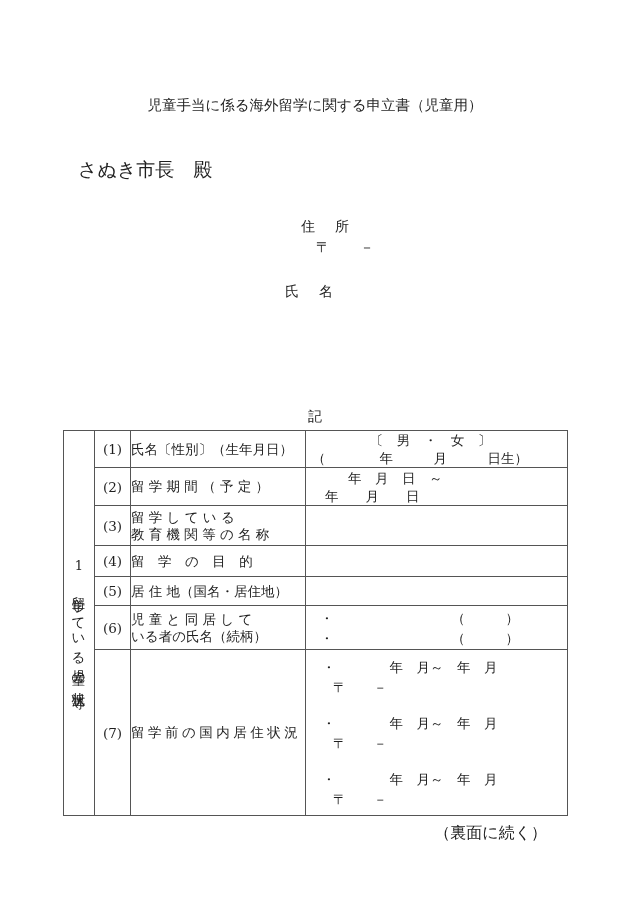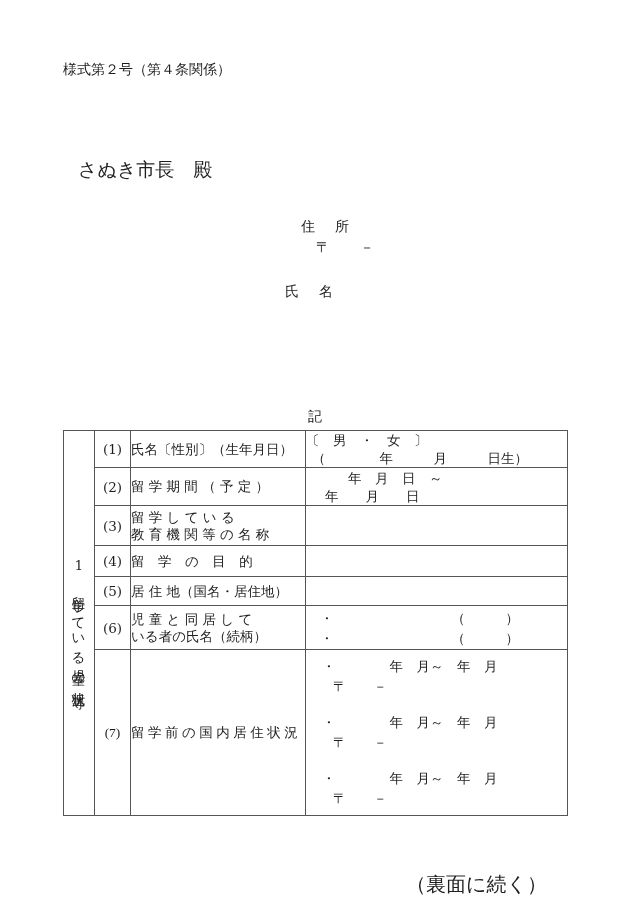--- a/index.html
+++ b/index.html
@@ -43,48 +43,48 @@
   .c-label { padding: 2px 4px 2px 7px; white-space: pre-line; line-height: 17px; }
   .c-label.ls { letter-spacing: 3.5px; }
   .c-value { padding: 1px 0; line-height: 18px; }
 
   tr.r1 td { height: 37px; }
   tr.r2 td { height: 38px; }
   tr.r3 td { height: 40px; }
   tr.r4 td { height: 31px; }
   tr.r5 td { height: 29px; }
   tr.r6 td { height: 44px; }
-  tr.r7 td { height: 166px; font-family: Liberation Serif, serif; }
+  tr.r7 td { height: 166px; }
 
   .vhead { vertical-align: middle; }
   .vhead-inner { display: flex; flex-direction: column; align-items: center; gap: 13px; }
   .sec-num   { font-size: 13px; }
   .sec-title { writing-mode: vertical-rl; font-size: 13.5px; letter-spacing: 2px; }
 
-  .sex-line   { text-align: left; padding-right: 12px; }
+  .sex-line   { text-align: center; padding-right: 12px; }
   .birth-line { padding-left: 6px; }
   .from-line  { padding-left: 42px; }
   .to-line    { padding-left: 19px; }
 
   .cohab-line { display: flex; justify-content: space-between; padding: 0 48px 0 14px; line-height: 20px; }
 
   .r7 .c-value { vertical-align: middle; }
   .period-block { margin: 0 0 18px 0; }
   .period-block:last-child { margin-bottom: 0; }
   .period-range  { padding-left: 16px; }
   .period-postal { padding-left: 27px; margin-top: 2px; }
 
-  .continues-note { position: absolute; right: 83px; top: 823px; font-size: 20px; margin-top: 48px; }
+  .continues-note { position: absolute; right: 83px; top: 823px; font-size: 16px; }
 </style>
 </head>
 <body>
 
 <div class="page">
 
-  <div class="form-number">様式第２号（第４条関係）</div>
+  <div class="doc-title">児童手当に係る海外留学に関する申立書（児童用）</div>
   <div class="addressee">さぬき市長　殿</div>
 
   <div class="address-label">住　所</div>
   <div class="postal-line">
     <span>〒</span><span class="sep">－</span>
   </div>
   <div class="name-label">氏　名</div>
 
   <div class="record-mark">記</div>
 

